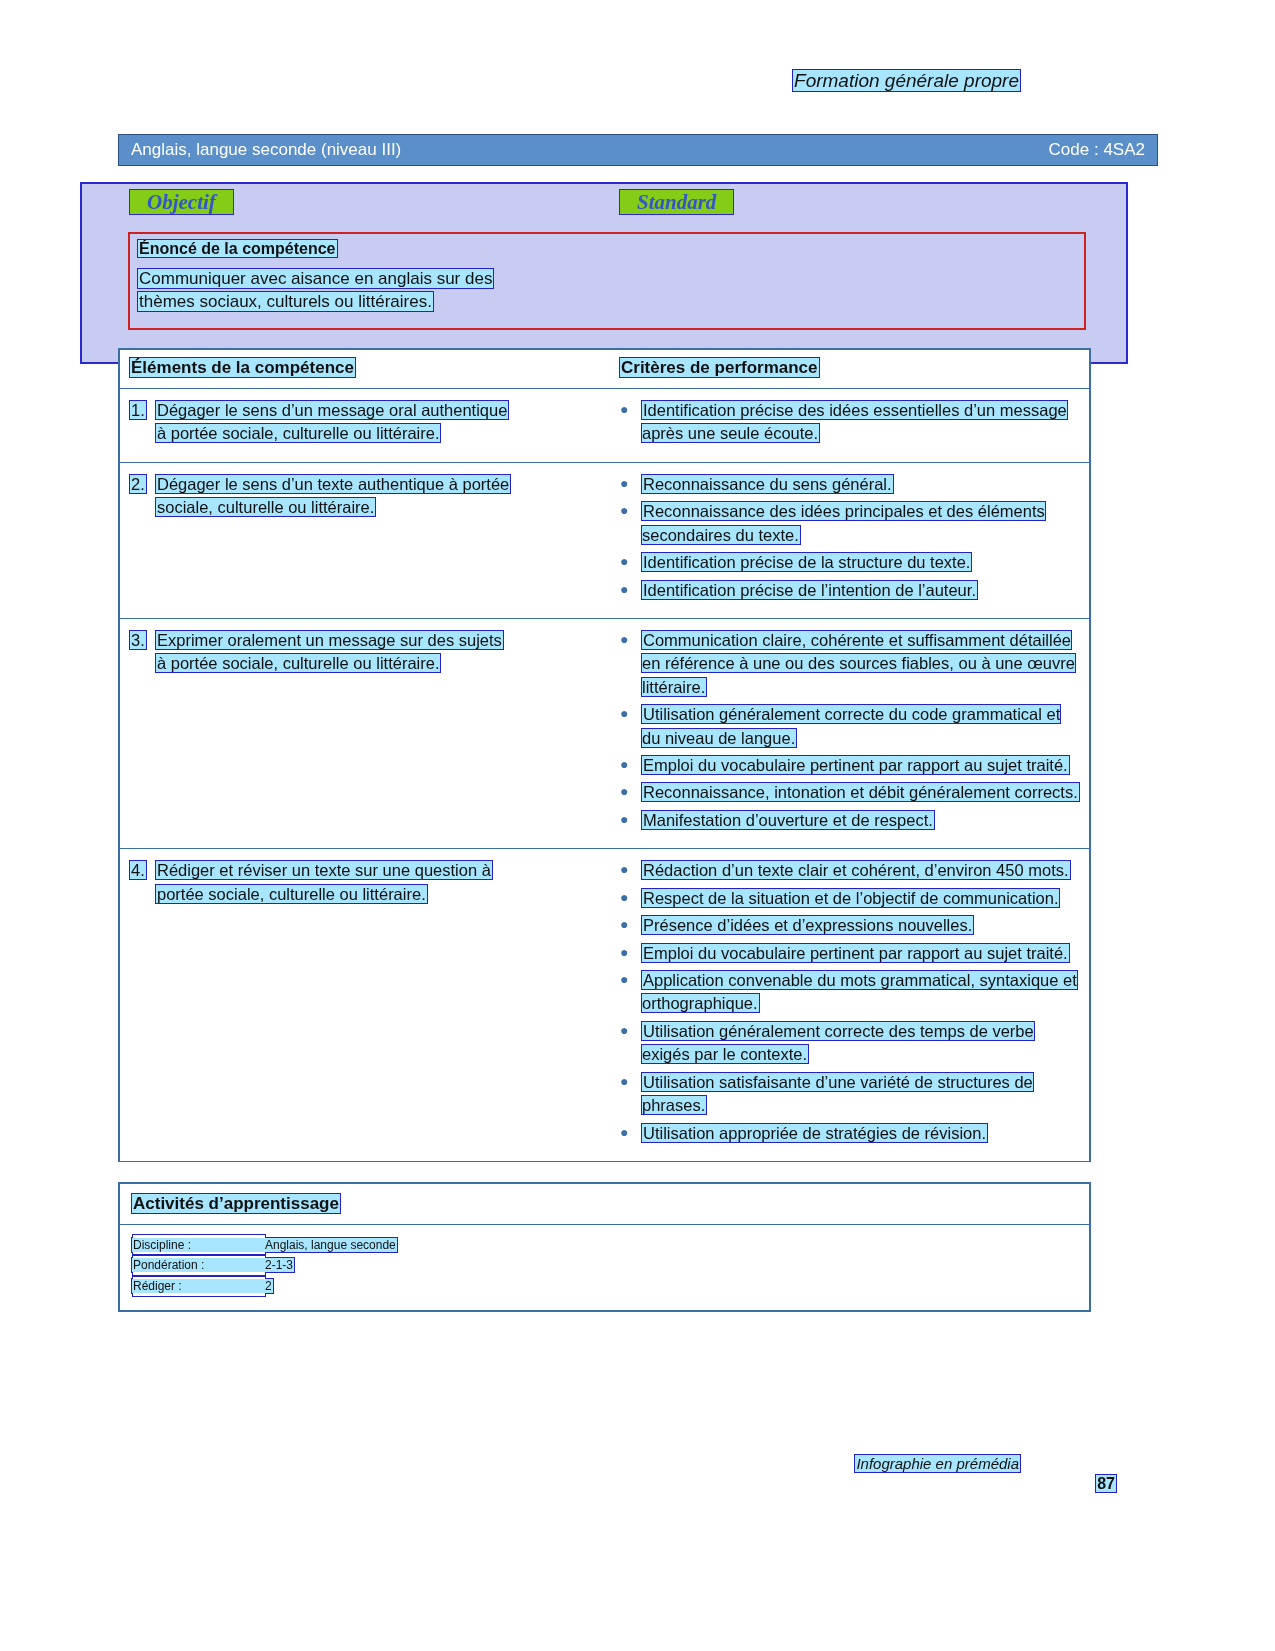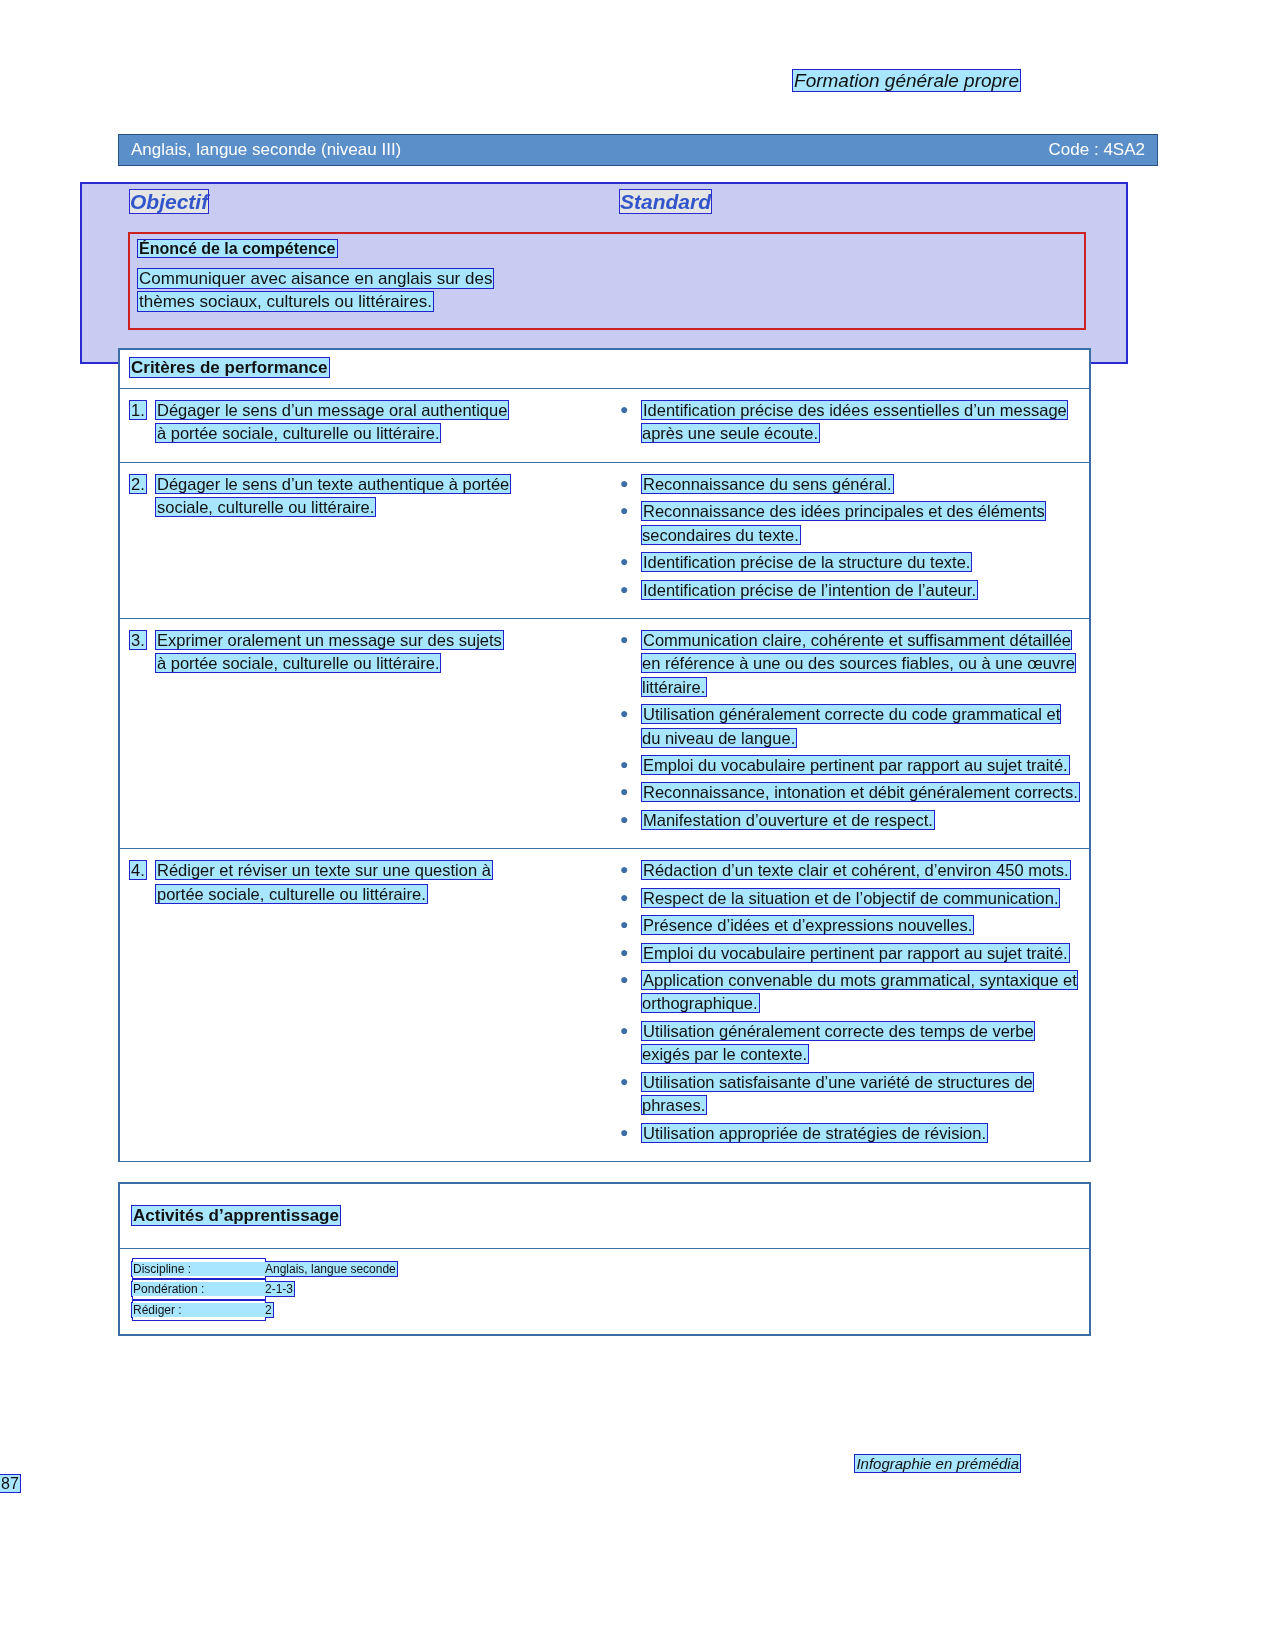--- a/index.html
+++ b/index.html
@@ -23,24 +23,25 @@
 
   
   .hl {
     background: #a8e6ff;
     outline: 1px solid #2222cc;
     display: inline;
     padding: 0 1px;
     color: #111;
   }
   .hl-blue {
-    background: #e5e5e5;
+    background: #84cc16;
     outline: 1px solid #2a2ad0;
     display: inline;
-    padding: 0 0;
+    padding: 0 17px;
+    font-family: Liberation Serif, serif;
   }
 
   .header-right {
     position: absolute;
     top: 70px;
     right: 96px;
     font-size: 19px;
     font-style: italic;
     color: #222;
   }
@@ -163,38 +164,39 @@
     left: 118px;
     top: 1182px;
     width: 973px;
     border: 2px solid #3b6ea5;
     box-sizing: border-box;
     background: #fff;
   }
   .act-title {
     font-size: 17px;
     font-weight: bold;
-    padding: 22px 12px;
+    padding: 10px 12px;
     border-bottom: 1px solid #3b6ea5;
   }
   .act-body {
     padding: 10px 12px 14px 12px;
     font-size: 12px;
     line-height: 1.7;
   }
   .act-line .lbl { display: inline-block; width: 132px; }
 
   .page-num {
     position: absolute;
     left: 0;
     right: 0;
     top: 1475px;
-    text-align: left;
+    text-align: right;
     font-size: 16px;
     color: #1a1aa0;
+    font-weight: bold;
   }
   .footer-right {
     position: absolute;
     top: 1455px;
     right: 96px;
     font-size: 15px;
     font-style: italic;
     color: #222;
   }
 </style>
@@ -229,20 +231,23 @@
       <div class="enonce-text">
         <span class="hl">Communiquer avec aisance en anglais sur des</span><br>
         <span class="hl">thèmes sociaux, culturels ou littéraires.</span>
       </div>
     </div>
   </div>
 
   <div class="main-table">
 
     <div class="mt-head">
+      <div class="c1">
+        <span class="hl">Éléments de la compétence</span>
+      </div>
       <div class="c2">
         <span class="hl">Critères de performance</span>
       </div>
     </div>
 
     <div class="mt-row">
       <div class="c1">
         <div class="elem">
           <span class="num">
             <span class="hl">1.</span>

